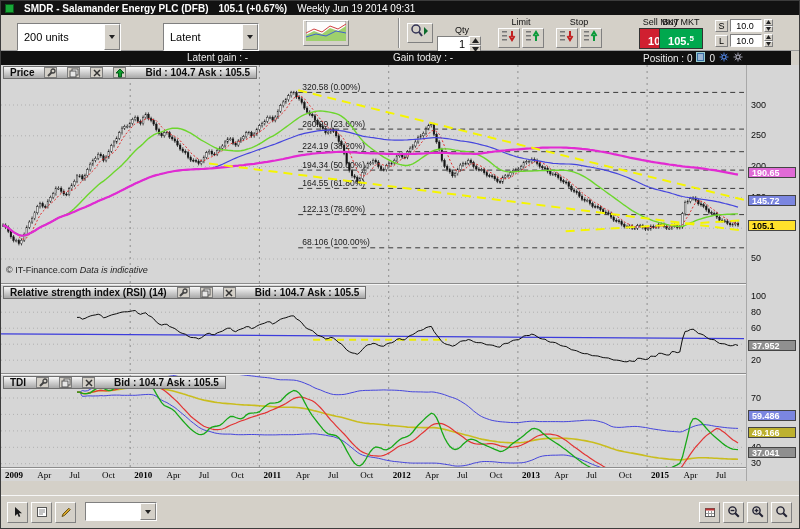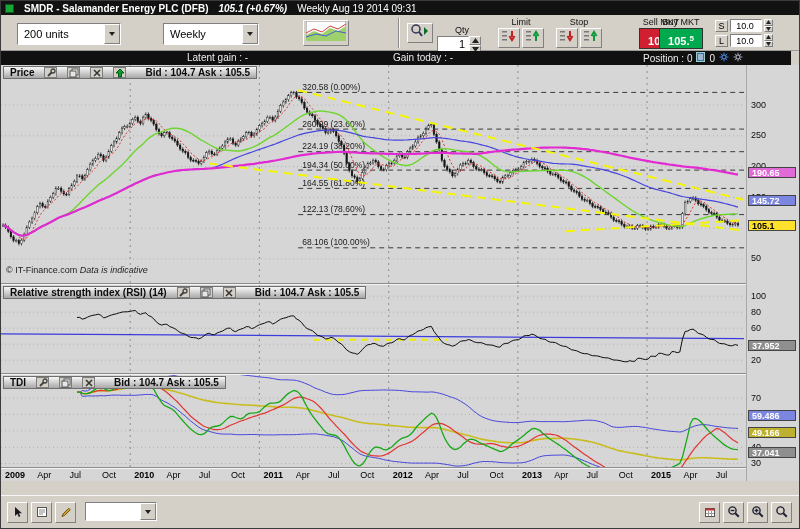--- a/index.html
+++ b/index.html
@@ -4,25 +4,25 @@
 <style>
   * { margin:0; padding:0; box-sizing:border-box; }
   html,body { background:#8a8a8a; font-family:"Liberation Sans", sans-serif; }
   .window { position:relative; width:800px; height:529px; background:#d4d0c8; border:1px solid #3c3c3c; overflow:hidden; }
 
   
   .titlebar { position:absolute; top:0; left:0; right:0; height:14px; background:#121212; color:#fff;
               display:flex; align-items:center; gap:10px; padding:0 4px; font-size:10px; white-space:nowrap; }
   .app-icon { width:9px; height:9px; background:#18a838; border:1px solid #0a5a1c; display:inline-block; flex:0 0 auto; }
   .tb-name { font-weight:bold; }
-  .tb-price { font-weight:bold;font-style:italic; }
+  .tb-price { font-weight:bold; }
 
   
   .toolbar { position:absolute; top:14px; left:0; right:0; height:36px; background:#d4d0c8; border-bottom:1px solid #9a9a9a; }
-  .dd { position:absolute; height:22px; background:#fff; border:1px solid; border-color:#808080 #fdfdfd #fdfdfd #808080;
+  .dd { position:absolute; height:28px; background:#fff; border:1px solid; border-color:#808080 #fdfdfd #fdfdfd #808080;
         display:flex; align-items:center; font-size:11px; padding-left:6px; color:#000; }
   .dd-arrow { margin-left:auto; width:16px; height:100%; background:#d4d0c8; border:1px solid; border-color:#fdfdfd #808080 #808080 #fdfdfd;
               display:flex; align-items:center; justify-content:center; }
   .caret { width:0; height:0; border-left:3px solid transparent; border-right:3px solid transparent; border-top:4px solid #222; }
   .btn3 { background:#d4d0c8; border:1px solid; border-color:#fdfdfd #808080 #808080 #fdfdfd; display:inline-flex; align-items:center; justify-content:center; cursor:default; }
   .vsep { position:absolute; width:2px; border-left:1px solid #8c8c8c; border-right:1px solid #f6f6f6; }
   .blk { position:absolute; text-align:center; }
   .blk-label { font-size:9px; color:#111; height:11px; line-height:11px; }
   .spinfield { display:flex; height:18px; }
   .spin-val { background:#fff; border:1px solid; border-color:#808080 #fdfdfd #fdfdfd #808080; width:32px; font-size:11px; text-align:right; padding:1px 3px 0 0; }
@@ -54,48 +54,48 @@
   .tag { position:absolute; left:1px; width:48px; height:11px; line-height:11px; font-size:9px; font-weight:bold;
          padding-left:3px; border:1px solid #444; }
   .psep { position:absolute; left:0; width:800px; height:2px; border-top:1px solid #8c8c8c; border-bottom:1px solid #f4f4f4; }
   .phdr { position:absolute; display:inline-flex; align-items:center; gap:10px; height:13px; padding:0 6px;
           background:linear-gradient(#f7f7f7,#a8a8a8); border:1px solid #6f6f6f; font-size:10px; font-weight:bold; color:#0c0c0c; white-space:nowrap; }
   .hicon { width:13px; height:11px; background:#d4d0c8; border:1px solid #7d7d7d; display:inline-flex; align-items:center; justify-content:center; }
   .bidask { margin-left:9px; font-weight:bold; }
   .copyright { position:absolute; left:5px; top:200px; font-size:9px; color:#222; }
   .copyright i { font-style:italic; }
   .xaxis { position:absolute; top:404px; left:0; width:745px; height:12px; }
-  .xlab { position:absolute; top:1px; font-size:9px; color:#000; }
+  .xlab { position:absolute; top:1px; font-size:9px; color:#000;font-family:Liberation Serif, serif; }
   .xlab.year { font-weight:bold; }
 
   
   .statusbar { position:absolute; left:0; right:0; bottom:0; height:33px; background:#d4d0c8; border-top:1px solid #f6f6f6; }
   .sbtn { position:absolute; top:6px; width:21px; height:21px; }
 </style>
 </head>
 <body>
 
 <div class="window">
 
   <div class="titlebar">
     <span class="app-icon"></span>
     <span class="tb-name">SMDR - Salamander Energy PLC (DFB)</span>
     <span class="tb-price">105.1 (+0.67%)</span>
-    <span class="tb-time">Weekly Aug 19 2014 09:31</span>
+    <span class="tb-time">Weekly Jun 19 2014 09:31</span>
   </div>
 
   <div class="toolbar">
     <div class="dd" style="left:16px; top:8px; width:104px;">
       <span>200 units</span>
       <span class="dd-arrow">
           <span class="caret"></span>
         </span>
     </div>
     <div class="dd" style="left:162px; top:8px; width:96px;">
-      <span>Weekly</span>
+      <span>Latent</span>
       <span class="dd-arrow">
           <span class="caret"></span>
         </span>
     </div>
     <div class="btn3" style="position:absolute; left:302px; top:5px; width:46px; height:26px;">
       <span><svg width="40" height="20">
             <rect width="40" height="20" fill="#fdfdfd" stroke="#888"></rect>
             <polygon points="0,20 0,14 8,10 16,13 24,7 32,10 40,5 40,20" fill="#9ed06c"></polygon>
             <polyline points="0,12 8,8 16,11 24,5 32,8 40,3" stroke="#d04040" fill="none"></polyline>
             <polyline points="0,16 10,13 20,15 30,10 40,12" stroke="#4060d0" fill="none"></polyline>

